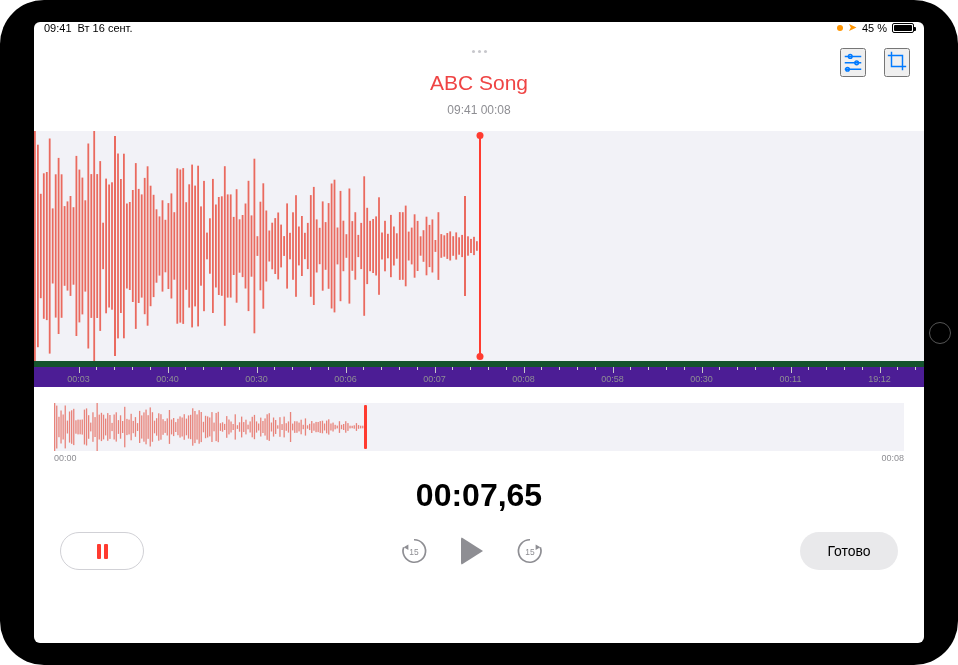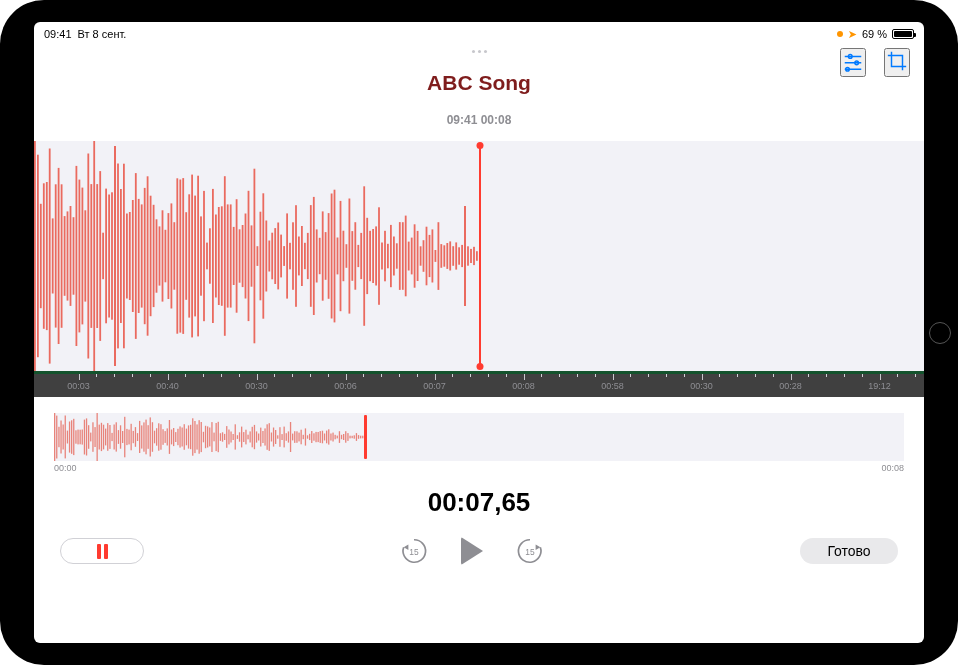--- a/index.html
+++ b/index.html
@@ -20,43 +20,43 @@
     width: 100%; height: 100%;
     background: #fff;
     border-radius: 6px;
     overflow: hidden;
     display: flex; flex-direction: column;
     position: relative;
   }
   
   
   .status-bar {
-    height: 20px; display: flex; align-items: center; justify-content: space-between;
+    height: 20px; display: flex; align-items: flex-end; justify-content: space-between;
     padding: 12px 10px; font-size: 11px; color: #000; gap: 36px;
   }
   .status-left { display:flex; gap:6px; align-items:center; }
   .status-right { display:flex; gap:5px; align-items:center; }
   .orange-dot { width:6px; height:6px; background:#ff9500; border-radius:50%; }
   .loc-arrow { color:#ff9500; font-size:11px; }
   .battery { width:22px; height:10px; border:1px solid #000; border-radius:2px; position:relative; }
   .battery::after { content:''; position:absolute; right:-3px; top:3px; width:2px; height:4px; background:#000; border-radius:0 1px 1px 0; }
   .battery-fill { position:absolute; left:1px; top:1px; bottom:1px; right:1px; background:#000; border-radius:1px; }
   
   
   .grab { margin: 4px auto 0; display:flex; gap:3px; justify-content:center; }
   .grab span { width:3px; height:3px; background:#c7c7cc; border-radius:50%; }
   
   
   .toolbar { position:absolute; right:14px; top:26px; display:flex; gap:18px; }
   .tool-icon svg { width:22px; height:22px; stroke:#007aff; fill:none; stroke-width:1.6; }
   
   
   .title-block { text-align:center; margin-top: 18px; }
-  .title { font-size:21px; font-weight:700; color:#7f1d1d; }
-  .subtitle { font-size:12px; color:#8e8e93; margin-top:18px;font-weight:bold; }
+  .title { font-size:21px; font-weight:400; color:#ef4444; }
+  .subtitle { font-size:12px; color:#8e8e93; margin-top:8px; }
   
   
   .waveform-main {
     margin-top: 14px;
     height: 230px;
     background: #f2f2f7;
     position: relative;
     overflow: hidden;
   }
   .waveform-svg { position:absolute; left:0; top:0; width:100%; height:100%; }
@@ -65,47 +65,47 @@
   }
   .playhead-main::before, .playhead-main::after {
     content:''; position:absolute; left:50%; transform:translateX(-50%);
     width:7px; height:7px; background:#ff3b30; border-radius:50%;
   }
   .playhead-main::before { top:-3px; }
   .playhead-main::after { bottom:-3px; }
   
   
   .ruler {
-    height: 26px; position:relative; background:#404040; border-top:3px solid #14532d;
+    height: 26px; position:relative; background:#4c1d95; border-top:6px solid #14532d;
     font-size:9px; color:#8e8e93;
   }
   .ruler .tick { position:absolute; top:0; }
   .ruler .tick::before { content:''; position:absolute; top:0; left:50%; width:1px; height:6px; background:#c7c7cc; }
   .ruler .tick span { position:absolute; top:7px; left:50%; transform:translateX(-50%); white-space:nowrap; }
   .ruler .minor { position:absolute; top:0; width:1px; height:3px; background:#d1d1d6; }
   
   
   .waveform-over {
     margin: 16px 20px 0; height: 48px; background:#f2f2f7; position:relative; overflow:hidden;
   }
   .waveform-over svg { position:absolute; left:0; top:0; width:100%; height:100%; }
   .playhead-over { position:absolute; top:2px; bottom:2px; width:3px; background:#ff3b30; border-radius:1px; }
   .overview-labels { display:flex; justify-content:space-between; margin:2px 20px 0; font-size:9px; color:#8e8e93; }
   
   
-  .timer { text-align:center; font-size:26px; font-weight:600; color:#000; margin-top:14px; font-variant-numeric: tabular-nums; }
+  .timer { text-align:center; font-size:32px; font-weight:600; color:#000; margin-top:14px; font-variant-numeric: tabular-nums; }
   
   
   .controls {
     display:flex; align-items:center; justify-content:space-between;
     padding: 18px 26px 20px;
   }
   .pill-btn {
     border:1.5px solid #d1d1d6; background:#fff; border-radius:22px;
-    height:26px; display:flex; align-items:center; justify-content:center;
+    height:38px; display:flex; align-items:center; justify-content:center;
     cursor:pointer;
   }
   .pause-btn { width:84px; }
   .pause-icon { display:flex; gap:3px; }
   .pause-icon span { width:4px; height:15px; background:#ff3b30; border-radius:1px; }
   
   .center-controls { display:flex; align-items:center; gap:32px; }
   .skip-btn { background:none; border:none; cursor:pointer; display:flex; align-items:flex-end; justify-content:center; }
   .skip-btn svg { width:30px; height:30px; }
   .play-btn { background:none; border:none; cursor:pointer; }
@@ -116,26 +116,26 @@
 </head>
 <body>
 
 <div class="device-frame">
   <div class="home-button"></div>
   <div class="screen">
 
     <div class="status-bar">
       <div class="status-left">
         <span>09:41</span>
-        <span>Вт 8 сент.</span>
+        <span>Вт 16 сент.</span>
       </div>
       <div class="status-right">
         <span class="orange-dot"></span>
         <span class="loc-arrow">➤</span>
-        <span>69 %</span>
+        <span>45 %</span>
         <span class="battery">
             <span class="battery-fill"></span>
           </span>
       </div>
     </div>
 
     <div class="grab">
         <span></span>
         <span></span>
         <span></span>
@@ -374,21 +374,21 @@
         <div class="minor" style="left: 71%;"></div>
         <div class="minor" style="left: 73%;"></div>
         <div class="tick" style="left: 75%;">
           <span>00:30</span>
         </div>
         <div class="minor" style="left: 77%;"></div>
         <div class="minor" style="left: 79%;"></div>
         <div class="minor" style="left: 81%;"></div>
         <div class="minor" style="left: 83%;"></div>
         <div class="tick" style="left: 85%;">
-          <span>00:28</span>
+          <span>00:11</span>
         </div>
         <div class="minor" style="left: 87%;"></div>
         <div class="minor" style="left: 89%;"></div>
         <div class="minor" style="left: 91%;"></div>
         <div class="minor" style="left: 93%;"></div>
         <div class="tick" style="left: 95%;">
           <span>19:12</span>
         </div>
         <div class="minor" style="left: 97%;"></div>
         <div class="minor" style="left: 99%;"></div>

